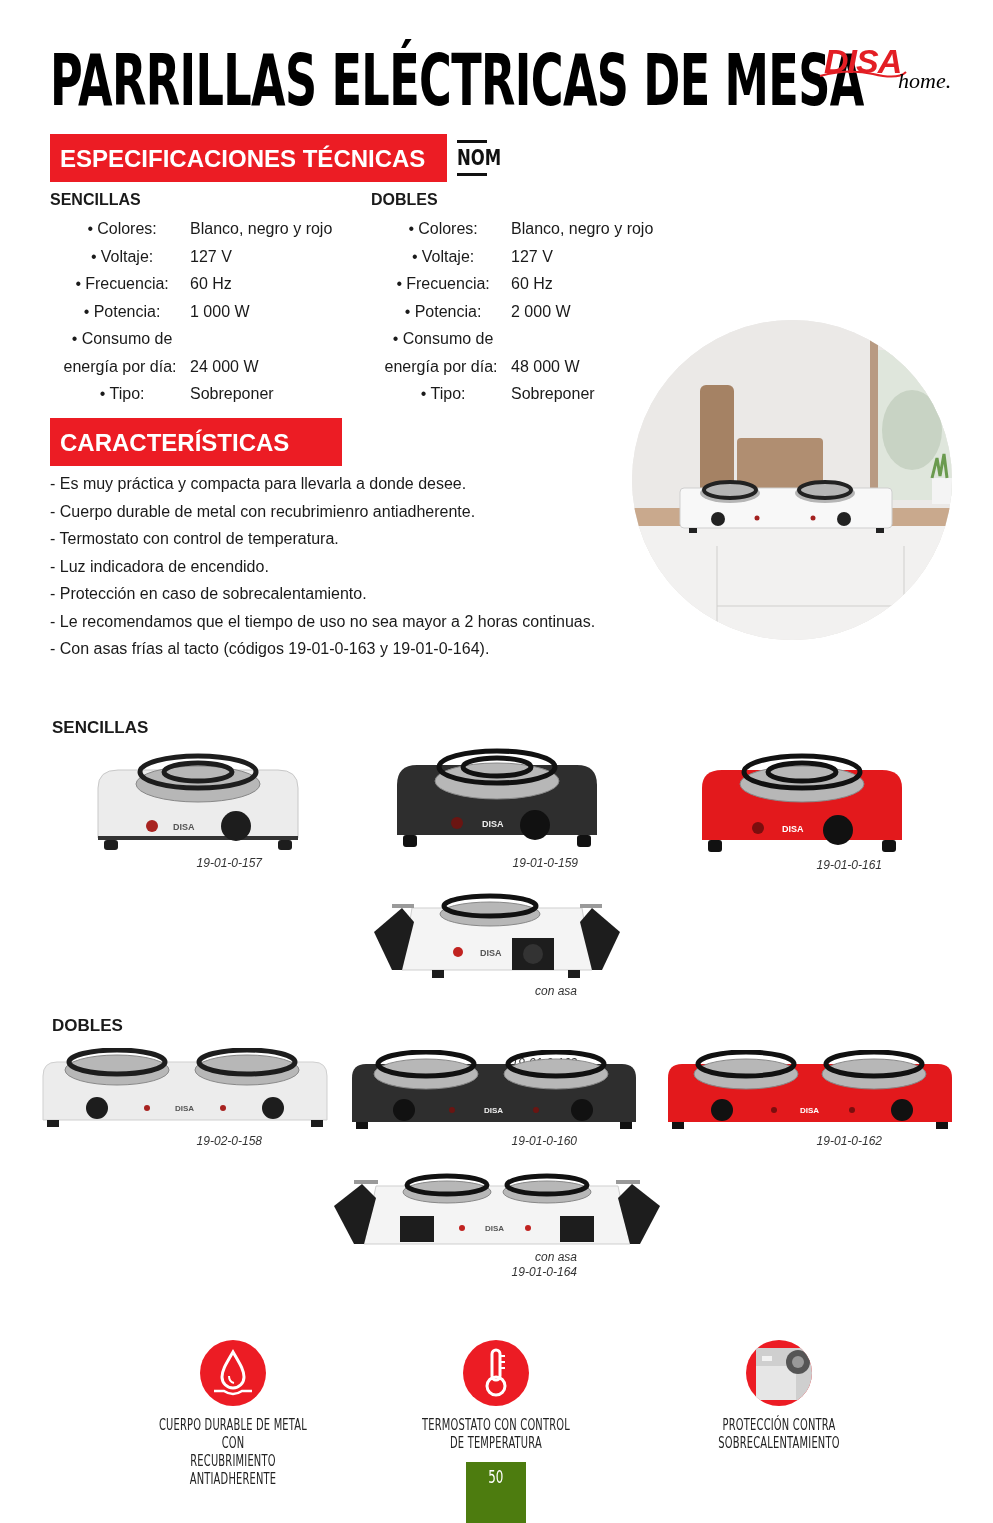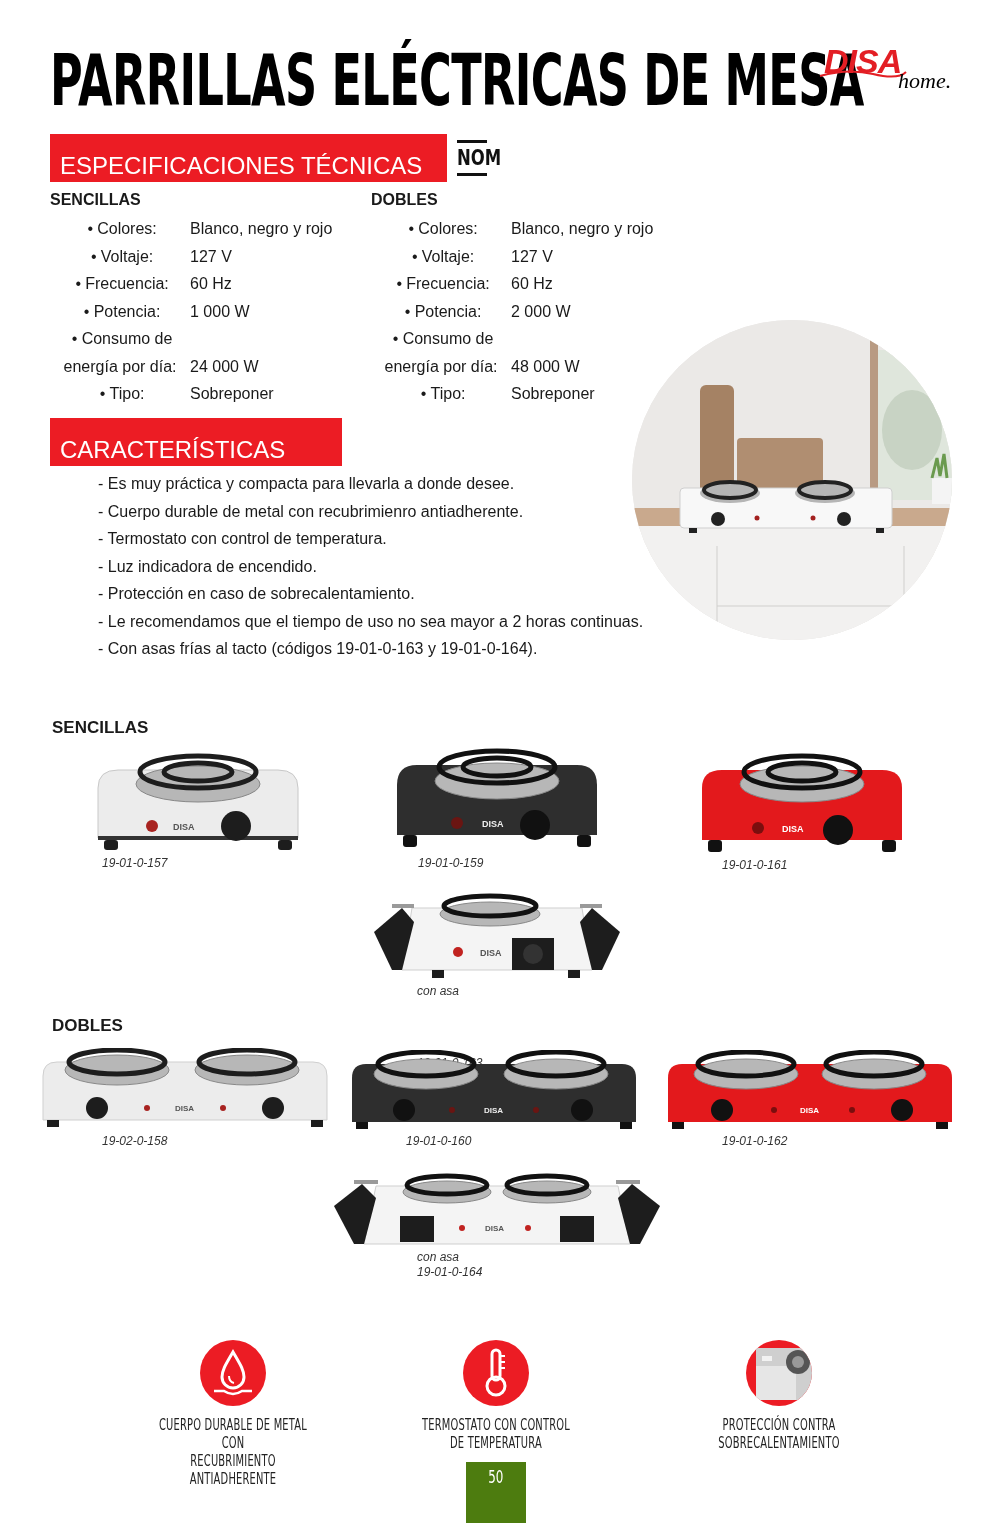--- a/index.html
+++ b/index.html
@@ -20,21 +20,21 @@
     font-size: 34px; color: #e31e24; letter-spacing: -1px;
   }
   .logo svg { position: absolute; left: 0; top: 30px; }
   .logo .home {
     position: absolute; left: 80px; top: 30px;
     font-family: "Liberation Serif", serif; font-style: italic; font-size: 22px; color: #000000;
   }
 
   .section-banner {
     position: absolute; background: #ec1c24; color: #fff;
-    font-weight: normal; font-size: 24px; padding: 8px 10px; line-height: 48px; height: 48px;
+    font-weight: bold; font-size: 24px; padding: 1px 10px; line-height: 48px; height: 48px;
     white-space: nowrap;
   }
   .banner-spec { left: 50px; top: 134px; width: 397px; }
   .banner-car { left: 50px; top: 418px; width: 292px; }
   .nom-badge {
     position: absolute; left: 457px; top: 140px; width: 40px; height: 36px;
     border-top: 3px solid #111; border-bottom: 3px solid #111;
     font-family: "DejaVu Sans", sans-serif; font-weight: bold; font-size: 22px;
     line-height: 30px; text-align: center; color: #111;
     transform: scaleX(0.75); transform-origin: left top;
@@ -42,35 +42,35 @@
 
   .spec-col { position: absolute; top: 188px; font-size: 16px; }
   .spec-col.left { left: 50px; }
   .spec-col.right { left: 371px; }
   .spec-col h3 { font-size: 16px; font-weight: bold; line-height: 24px; margin-bottom: 3px; }
   .spec-row { display: flex; height: 27.5px; line-height: 27.5px; text-align: center; }
   .spec-row .k { width: 140px; white-space: nowrap; }
   .spec-row .v { white-space: nowrap; }
   .spec-row .bullet { display: inline-block; width: 14px; }
 
-  .features { position: absolute; left: 50px; top: 470px; font-size: 16px; margin-left: 48px; }
+  .features { position: absolute; left: 50px; top: 470px; font-size: 16px; }
   .features li { list-style: none; line-height: 27.5px; height: 27.5px; white-space: nowrap; }
 
   .hero {
     position: absolute; left: 632px; top: 320px; width: 320px; height: 320px;
     border-radius: 50%; overflow: hidden; background: #e9e7e5;
   }
 
   .group-label { position: absolute; font-weight: bold; font-size: 17px; }
   .lbl-sencillas { left: 52px; top: 718px; }
   .lbl-dobles { left: 52px; top: 1016px; }
 
   .product { position: absolute; }
   .caption {
-    position: absolute; font-style: italic; font-size: 12px; color: #333; text-align: left;
+    position: absolute; font-style: italic; font-size: 12px; color: #333; text-align: right;
     width: 160px; line-height: 15px;
   }
 
   .feature-icon {
     position: absolute; width: 66px; height: 66px; border-radius: 50%; background: #ec1c24;
     overflow: hidden;
   }
   .icon-caption {
     position: absolute; width: 240px; text-align: center;
     font-family: "DejaVu Sans", sans-serif; font-size: 15px; line-height: 18px;
@@ -288,21 +288,21 @@
   <ellipse cx="210" cy="24" rx="52" ry="15" fill="#b7b7b7" stroke="#888"></ellipse>
   <ellipse cx="210" cy="14" rx="48" ry="12" fill="none" stroke="#111" stroke-width="5"></ellipse>
   <circle cx="58" cy="60" r="11" fill="#111"></circle>
   <circle cx="236" cy="60" r="11" fill="#111"></circle>
   <circle cx="106" cy="60" r="3" fill="#6a1512"></circle>
   <circle cx="190" cy="60" r="3" fill="#6a1512"></circle>
   <text x="138" y="63" font-family="Liberation Sans" font-weight="bold" font-size="8" fill="#eee">DISA</text>
   <rect x="10" y="72" width="12" height="7" fill="#111"></rect>
   <rect x="274" y="72" width="12" height="7" fill="#111"></rect>
 </svg>
-<div class="caption" style="left:406px;top:1134px">19-01-0-160</div>
+<div class="caption" style="left:417px;top:1134px">19-01-0-160</div>
 
 <svg class="product" style="left:662px;top:1050px" width="296" height="82" viewBox="0 0 296 82">
   <path d="M6 28 Q6 14 20 14 L276 14 Q290 14 290 28 L290 72 L6 72 Z" fill="#e3191c"></path>
   <ellipse cx="84" cy="24" rx="52" ry="15" fill="#b7b7b7" stroke="#888"></ellipse>
   <ellipse cx="84" cy="14" rx="48" ry="12" fill="none" stroke="#111" stroke-width="5"></ellipse>
   <ellipse cx="212" cy="24" rx="52" ry="15" fill="#b7b7b7" stroke="#888"></ellipse>
   <ellipse cx="212" cy="14" rx="48" ry="12" fill="none" stroke="#111" stroke-width="5"></ellipse>
   <circle cx="60" cy="60" r="11" fill="#111"></circle>
   <circle cx="240" cy="60" r="11" fill="#111"></circle>
   <circle cx="112" cy="60" r="3" fill="#7a0e0e"></circle>

